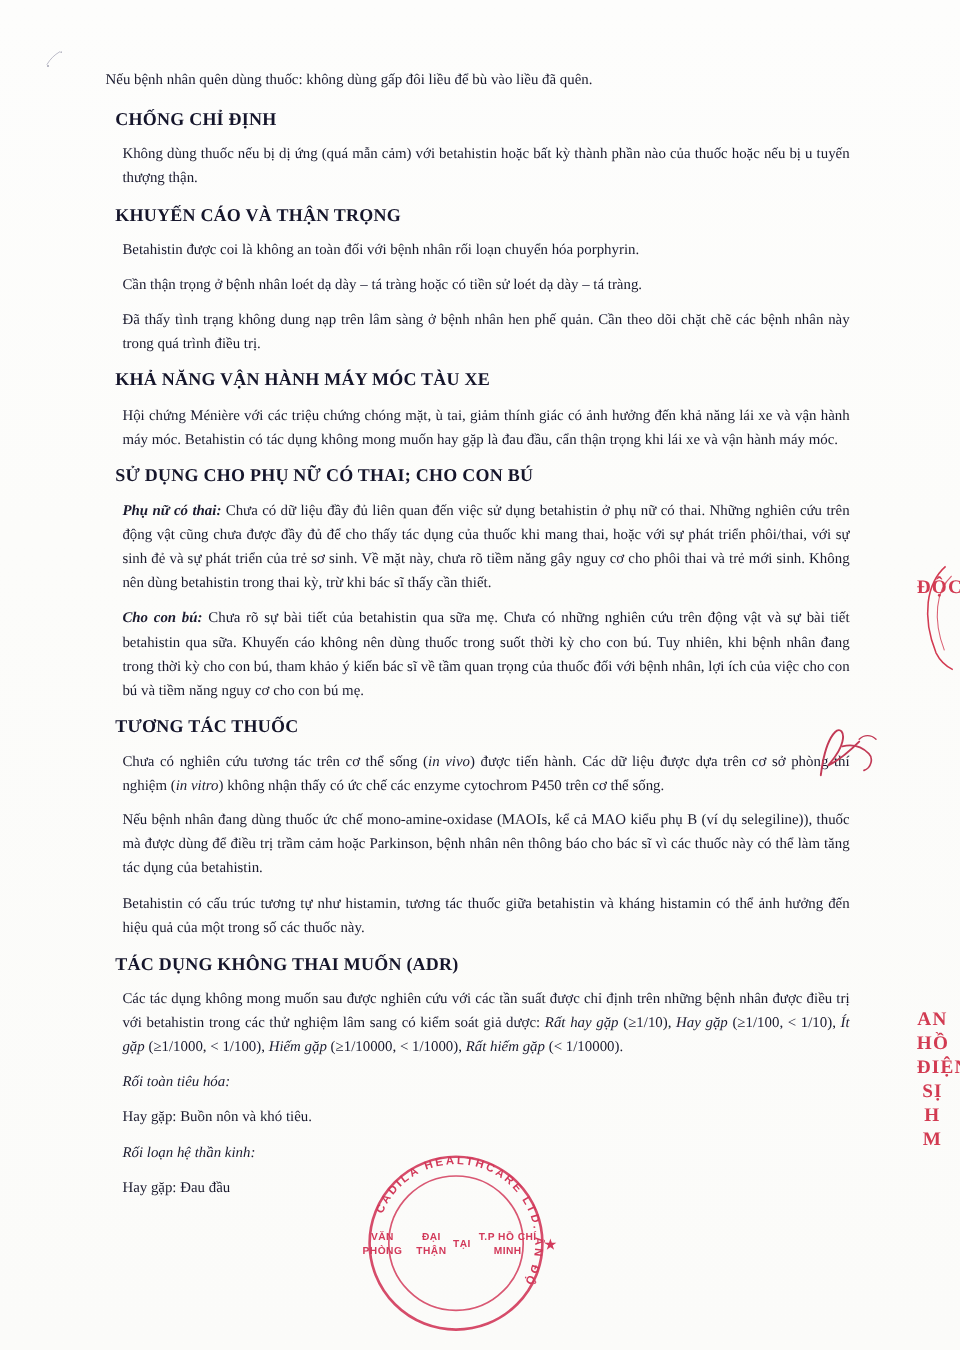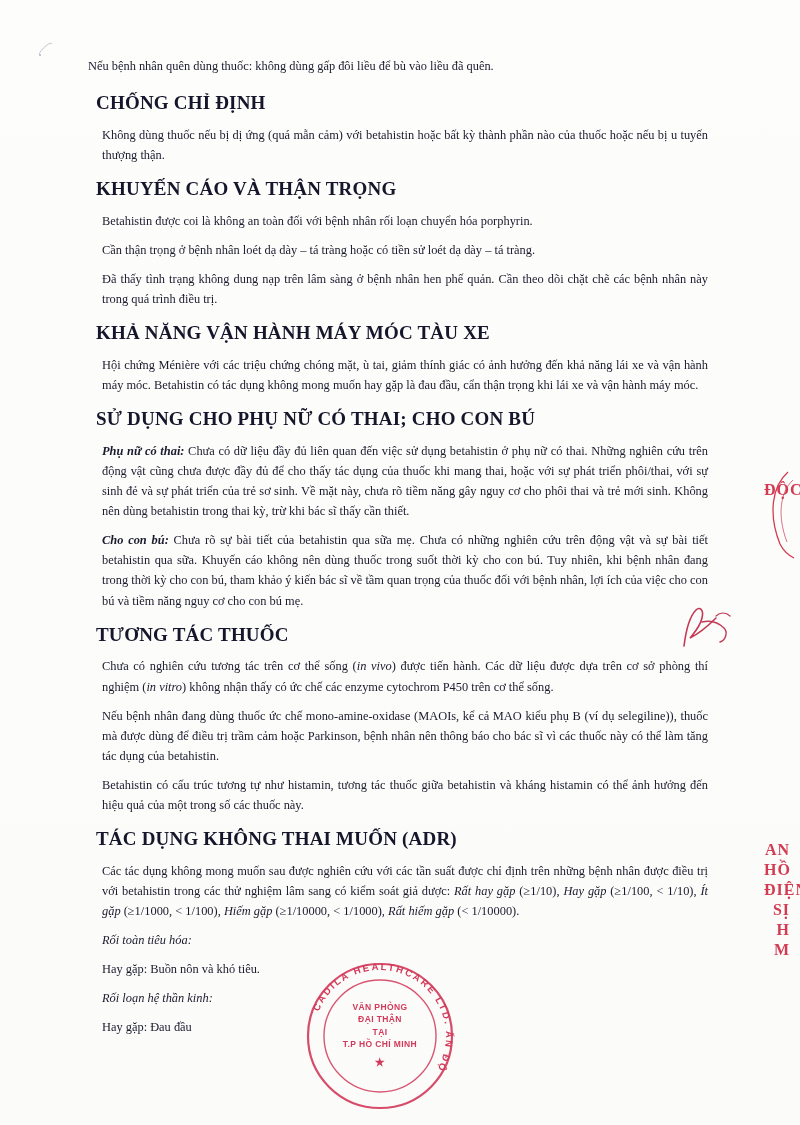--- a/index.html
+++ b/index.html
@@ -36,21 +36,21 @@
   }
   p {
     margin: 0 0 9px 0;
     text-indent: 0;
   }
   p.ind {
     margin: 0 0 9px 0;
     padding-left: 14px;
   }
   h2.heading {
-    font-size: 19px;
+    font-size: 15px;
     font-weight: bold;
     margin: 9px 0 6px 0;
     padding-left: 8px;
     letter-spacing: 0.2px;
     color: #15152b;
   }
   .first-line {
     margin-bottom: 12px;
   }
   .ital { font-style: italic; margin-top: 20px; }
@@ -73,21 +73,21 @@
   }
   .side-stamp-1 .glyph {
     display: block;
     transform: rotate(0deg);
   }
   .side-stamp-2 {
     right: 10px;
     top: 840px;
     width: 26px;
   }
-  .side-stamp-2 .ln { display: block; text-align: right; }
+  .side-stamp-2 .ln { display: block; }
   .curl {
     position: absolute;
     right: 4px;
     top: 470px;
     width: 36px;
     height: 90px;
     pointer-events: none;
   }
   
   .round-stamp {
@@ -97,21 +97,21 @@
     width: 168px;
     height: 168px;
     pointer-events: none;
   }
   .round-stamp svg { display: block; }
   .stamp-inner-text {
     position: absolute;
     left: 0; top: 0;
     width: 168px; height: 168px;
     display: flex;
-    flex-direction: column;
+    flex-direction: row;
     align-items: center;
     justify-content: center;
     color: #d2395a;
     font-family: "Liberation Sans", sans-serif;
     font-size: 8.5px;
     font-weight: bold;
     line-height: 1.45;
     letter-spacing: 0.4px;
     text-align: center;
   }

